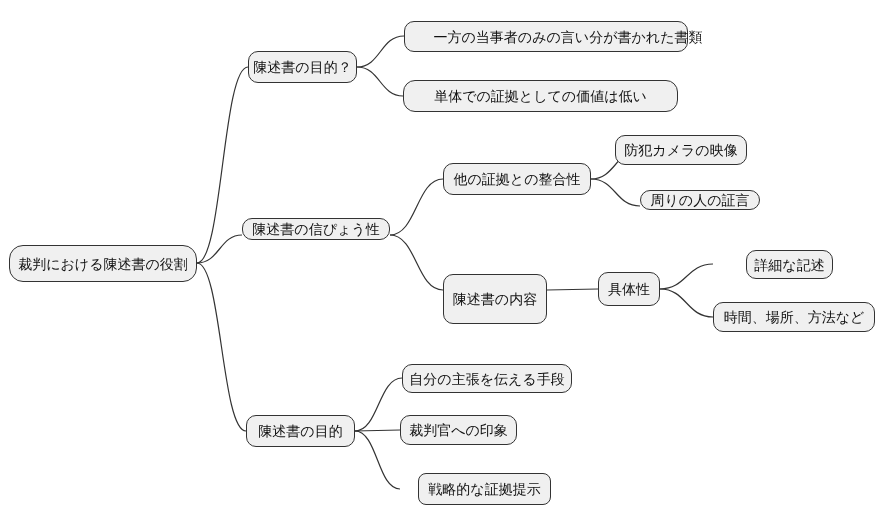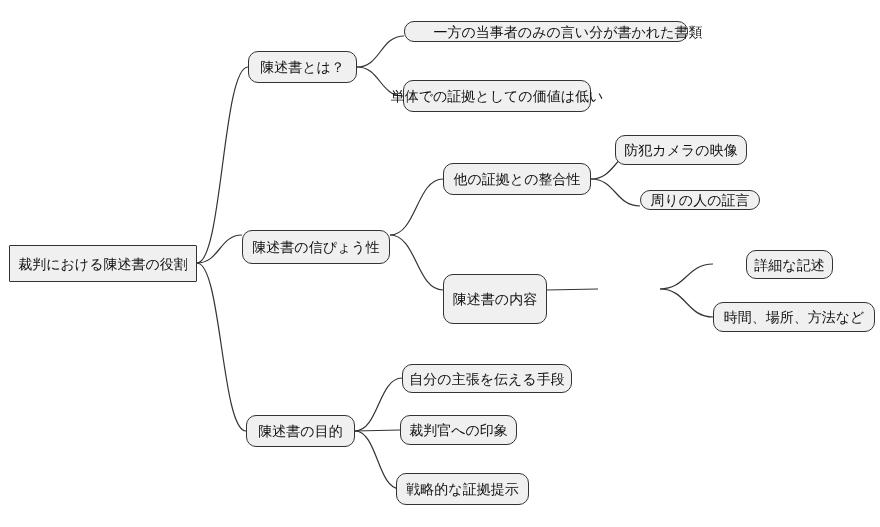--- a/index.html
+++ b/index.html
@@ -34,36 +34,36 @@
     background: #f0f0f0;
     border: 1.4px solid #333333;
     border-radius: 10px;
     font-size: 14px;
     color: #111111;
     white-space: nowrap;
     text-align: center;
     line-height: 1;
   }
   
-  .n-root       { left: 9px;   top: 245px; width: 188px; height: 37px; border-radius: 1px; }
+  .n-root       { left: 9px;   top: 245px; width: 188px; height: 37px; border-radius: 14px; }
   .n-what       { left: 248px; top: 51px;  width: 109px; height: 32px; }
-  .n-oneside    { left: 404px; top: 21px;  width: 284px; height: 21px; padding-left: 44px; }
-  .n-lowvalue   { left: 403px; top: 80px;  width: 188px; height: 32px; }
-  .n-cred       { left: 242px; top: 218px; width: 148px; height: 34px; margin-top: 12px; }
+  .n-oneside    { left: 404px; top: 21px;  width: 284px; height: 31px; padding-left: 44px; }
+  .n-lowvalue   { left: 403px; top: 80px;  width: 275px; height: 32px; border-radius: 12px; }
+  .n-cred       { left: 242px; top: 218px; width: 148px; height: 22px; }
   .n-consist    { left: 443px; top: 163px; width: 148px; height: 32px; }
   .n-camera     { left: 615px; top: 135px; width: 132px; height: 30px; }
   .n-testimony  { left: 640px; top: 190px; width: 120px; height: 20px; }
   .n-content    { left: 443px; top: 274px; width: 104px; height: 50px; }
   .n-specific   { left: 598px; top: 272px; width: 62px;  height: 34px; }
   .n-detail     { left: 713px; top: 250px; width: 87px;  height: 29px; margin-left: 33px; }
   .n-timeplace  { left: 713px; top: 302px; width: 162px; height: 30px; }
   .n-purpose    { left: 246px; top: 415px; width: 109px; height: 32px; }
   .n-claim      { left: 402px; top: 364px; width: 170px; height: 29px; }
   .n-impression { left: 400px; top: 415px; width: 117px; height: 30px; }
-  .n-strategic  { left: 396px; top: 473px; width: 133px; height: 32px; }
+  .n-strategic  { left: 418px; top: 473px; width: 133px; height: 32px; border-radius: 8px; }
 </style>
 </head>
 <body>
 
 <div class="canvas">
 
   <svg class="edges" viewBox="0 0 880 527">
     <path class="edge" d="M197,263 C222.5,263 222.5,67 248,67"></path>
     <path class="edge" d="M197,263 C219.5,263 219.5,235 242,235"></path>
     <path class="edge" d="M197,263 C221.5,263 221.5,431 246,431"></path>
@@ -76,29 +76,30 @@
     <path class="edge" d="M547,290 L598,289"></path>
     <path class="edge" d="M660,289 C686.5,289 686.5,264 713,264"></path>
     <path class="edge" d="M660,289 C686.5,289 686.5,317 713,317"></path>
     <path class="edge" d="M355,431 C378.5,431 378.5,378 402,378"></path>
     <path class="edge" d="M355,431 L400,430"></path>
     <path class="edge" d="M355,431 C377.5,431 377.5,489 400,489"></path>
   </svg>
 
   <div class="node n-root">裁判における陳述書の役割</div>
 
-  <div class="node n-what">陳述書とは？</div>
+  <div class="node n-what">陳述書の目的？</div>
   <div class="node n-oneside">一方の当事者のみの言い分が書かれた書類</div>
   <div class="node n-lowvalue">単体での証拠としての価値は低い</div>
 
   <div class="node n-cred">陳述書の信ぴょう性</div>
   <div class="node n-consist">他の証拠との整合性</div>
   <div class="node n-camera">防犯カメラの映像</div>
   <div class="node n-testimony">周りの人の証言</div>
   <div class="node n-content">陳述書の内容</div>
+  <div class="node n-specific">具体性</div>
   <div class="node n-detail">詳細な記述</div>
   <div class="node n-purpose">陳述書の目的</div>
 
   <div class="node n-timeplace">時間、場所、方法など</div>
   <div class="node n-impression">裁判官への印象</div>
   <div class="node n-claim">自分の主張を伝える手段</div>
   <div class="node n-strategic">戦略的な証拠提示</div>
 
 </div>
 

